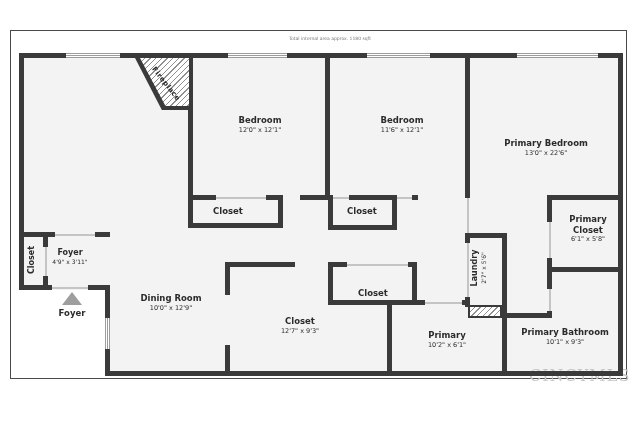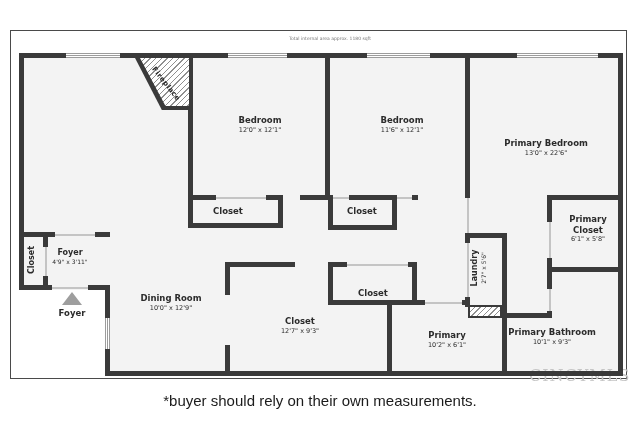--- a/index.html
+++ b/index.html
@@ -159,33 +159,32 @@
     <div class="room-dims">10'0" x 12'9"</div>
   </div>
   <div class="room-label" style="left:300px;top:316px">
     <div class="room-name">Closet</div>
     <div class="room-dims">12'7" x 9'3"</div>
   </div>
   <div class="room-label" style="left:447px;top:330px">
     <div class="room-name">Primary</div>
     <div class="room-dims">10'2" x 6'1"</div>
   </div>
-  <div class="room-label" style="left:552px;top:327px">
+  <div class="room-label" style="left:565px;top:327px">
     <div class="room-name">Primary Bathroom</div>
     <div class="room-dims">10'1" x 9'3"</div>
   </div>
 
   <div class="single-label" style="left:228px;top:206px">Closet</div>
   <div class="single-label" style="left:362px;top:206px">Closet</div>
   <div class="single-label" style="left:373px;top:288px">Closet</div>
 
   <div class="rot-label" style="left:31px;top:260px;font-weight:bold;font-size:8px">Closet</div>
   <div class="rot-label" style="left:479px;top:268px">
     <div class="room-name" style="font-size:8px">Laundry</div>
     <div class="room-dims" style="font-size:6px">2'7" x 5'6"</div>
   </div>
 
   <div class="entry-triangle"></div>
   <div class="single-label" style="left:72px;top:308px">Foyer</div>
 
-  <div class="disclaimer">*buyer should rely on their own measurements.</div>
 
 </div>
 
 </body></html>

